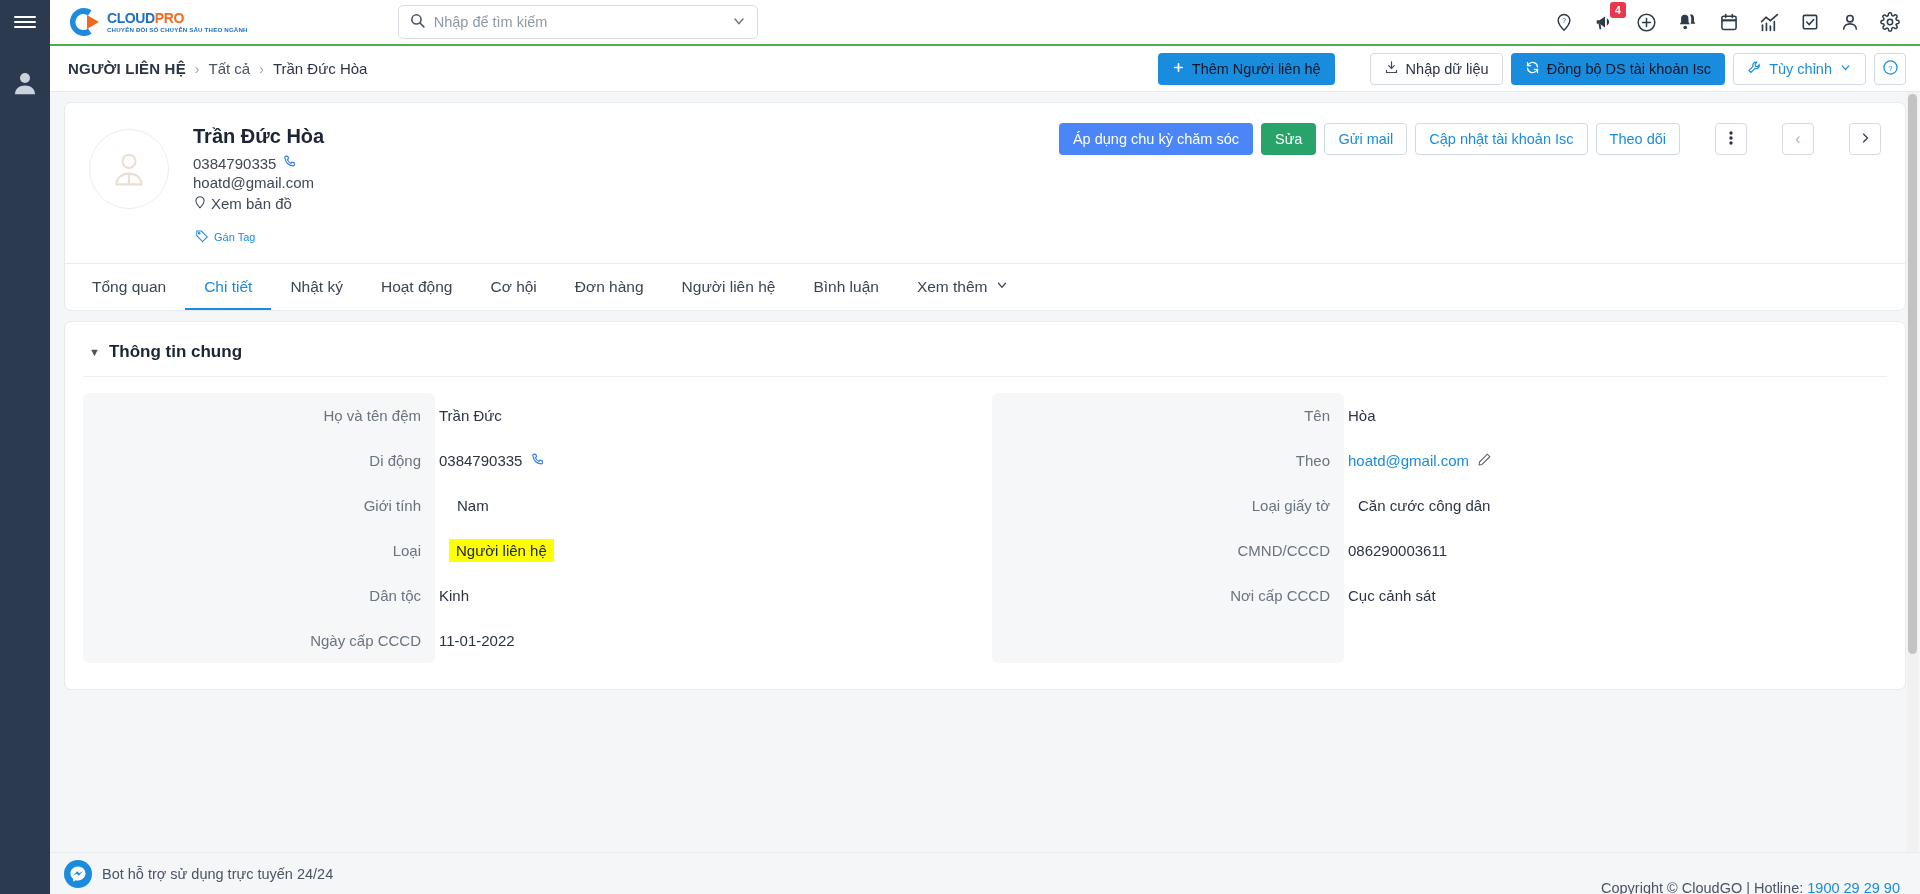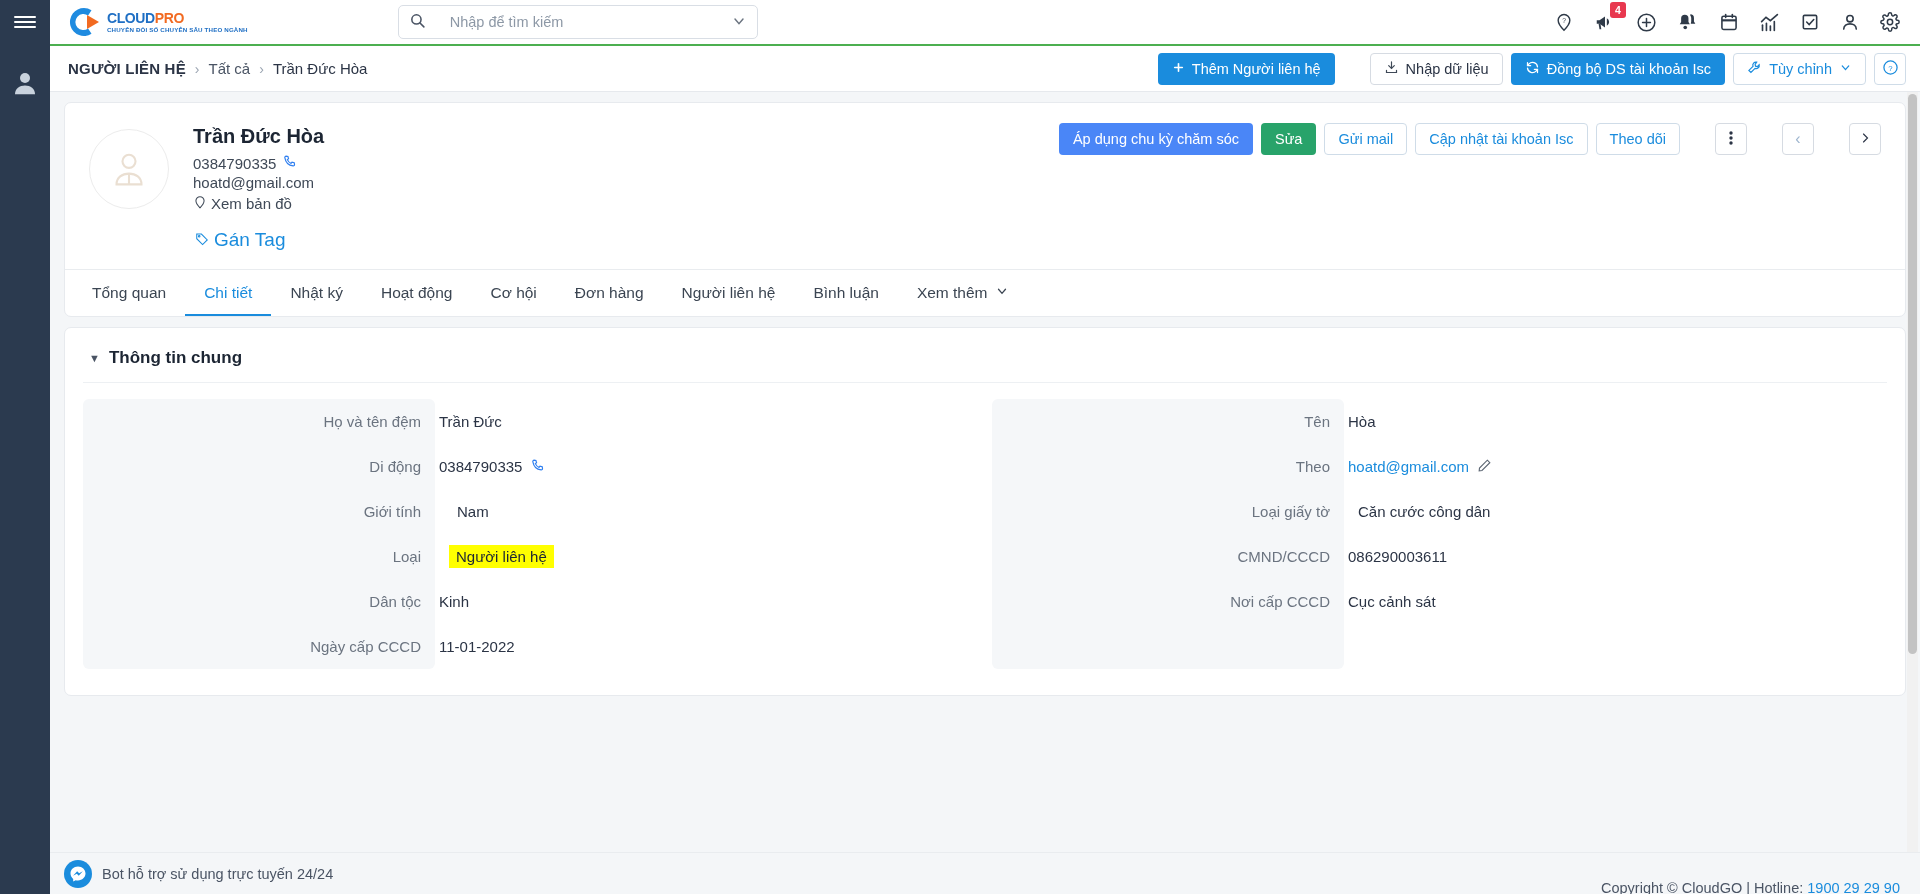--- a/index.html
+++ b/index.html
@@ -54,21 +54,21 @@
   .logo-main .orange { color: #f26a21; }
   .logo-sub {
     font-size: 6.2px; color: #1f6fc4; letter-spacing: 0.15px;
     margin-top: 2px; white-space: nowrap; font-weight: bold;
   }
 
   .searchwrap { margin-left: 150px; }
   .searchbox {
     width: 360px; height: 34px;
     border: 1px solid #d9dee5; border-radius: 5px;
-    display: flex; align-items: center; gap: 24px;
+    display: flex; align-items: center; gap: 8px;
     padding: 0 10px; background: #fff;
   }
   .searchbox input {
     border: none; outline: none; flex: 1;
     font-family: "Liberation Sans", sans-serif; font-size: 14.5px;
     color: #2b3445; background: transparent;
   }
   .searchbox input::placeholder { color: #8d98a6; }
 
   .topicons { margin-left: auto; display: flex; align-items: center; gap: 20px; padding-right: 6px; }
@@ -97,21 +97,21 @@
   .crumb-last { color: #2b3445; }
 
   .crumb-actions { margin-left: auto; display: flex; align-items: center; gap: 8px; }
   .btn {
     height: 32px; border-radius: 4px; font-size: 14.5px;
     display: inline-flex; align-items: center; gap: 7px;
     padding: 0 13px; cursor: pointer; white-space: nowrap;
     font-family: "Liberation Sans", sans-serif;
     border: 1px solid transparent;
   }
-  .btn-primary { background: #1a8cdd; color: #ffffff; }
+  .btn-primary { background: #1a8cdd; color: #0f172a; }
   .btn-outline { background: #fff; color: #2b3445; border-color: #d6dbe2; margin-left: 27px; }
   .btn-outline-blue { background: #fff; color: #1a8cdd; border-color: #cfdce8; }
   .btn-icon-only { width: 32px; padding: 0; justify-content: center; }
 
   
   .content {
     flex: 1; overflow: hidden; position: relative;
     padding: 10px 14px 0 14px;
   }
 
@@ -126,21 +126,21 @@
     width: 80px; height: 80px; border-radius: 50%;
     border: 1px solid #ececec; background: #fff;
     display: flex; align-items: center; justify-content: center;
     flex: 0 0 80px; margin-right: 24px; margin-top: 4px;
   }
   .cinfo { display: flex; flex-direction: column; gap: 2px; }
   .cname { font-size: 20px; font-weight: bold; color: #1c2533; margin-bottom: 4px; }
   .cline { font-size: 15px; color: #3f4957; display: flex; align-items: center; gap: 6px; }
   .clink { color: #3f4957; }
   .cmap { display: flex; align-items: center; gap: 4px; color: #3f4957; cursor: pointer; margin-top: 1px; }
-  .tagrow { display: flex; align-items: center; gap: 5px; color: #1a8cdd; font-size: 19px; cursor: pointer; margin: 14px 0 2px 2px; }
+  .tagrow { display: flex; align-items: center; gap: 5px; color: #1a8cdd; font-size: 11px; cursor: pointer; margin: 14px 0 2px 2px; }
 
   .card-actions {
     position: absolute; right: 24px; top: 20px;
     display: flex; align-items: center; gap: 8px;
   }
   .btn-blue-solid { background: #4a86f7; color: #fff; height: 32px; }
   .btn-green-solid { background: #28a36a; color: #fff; height: 32px; }
   .btn-arrow { color: #9fb6cf; font-size: 16px; }
 
   

